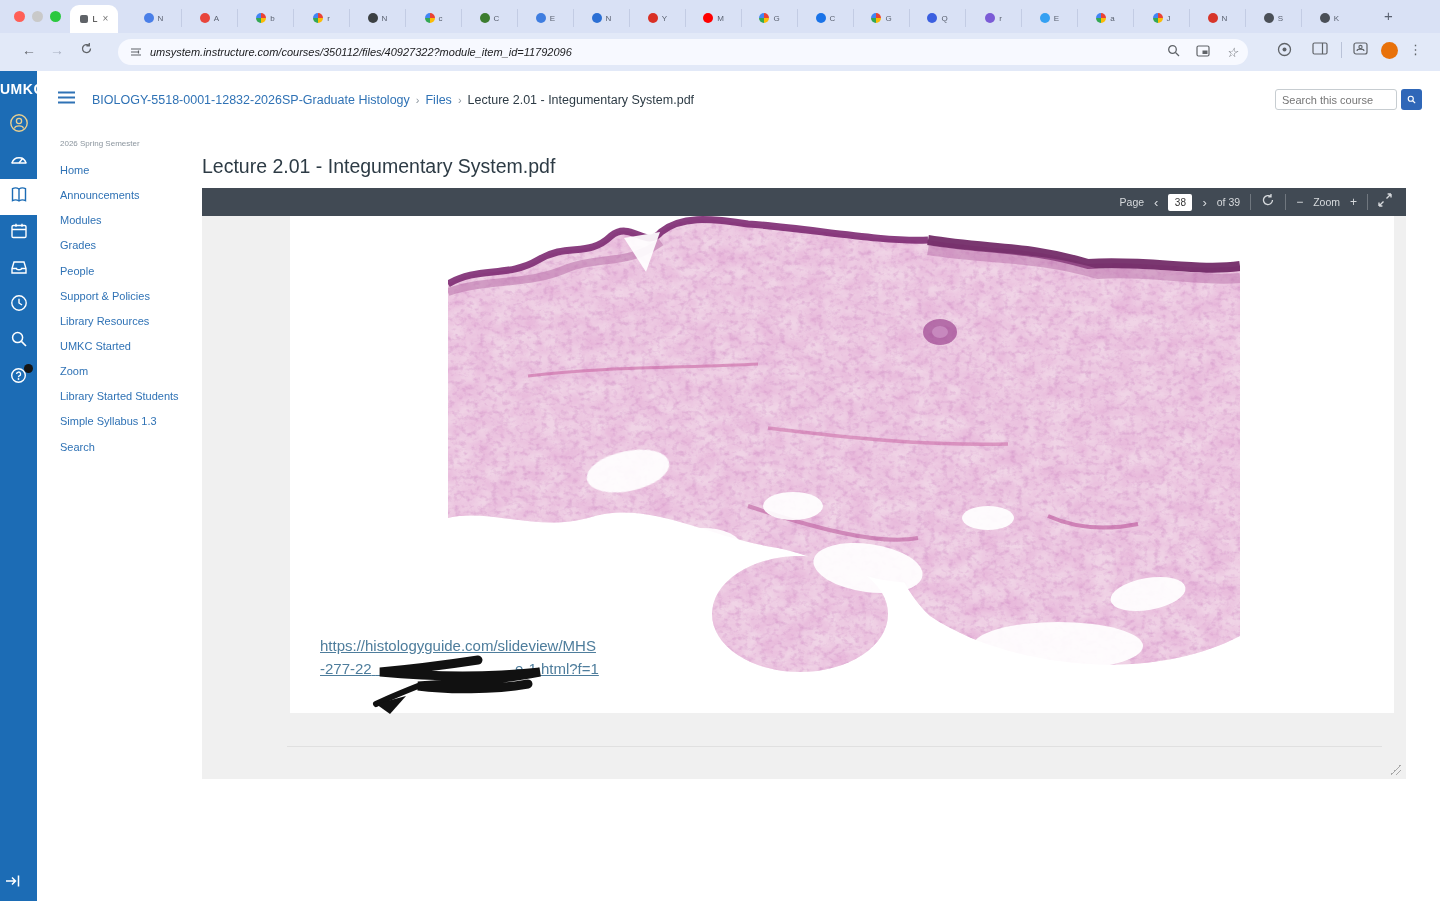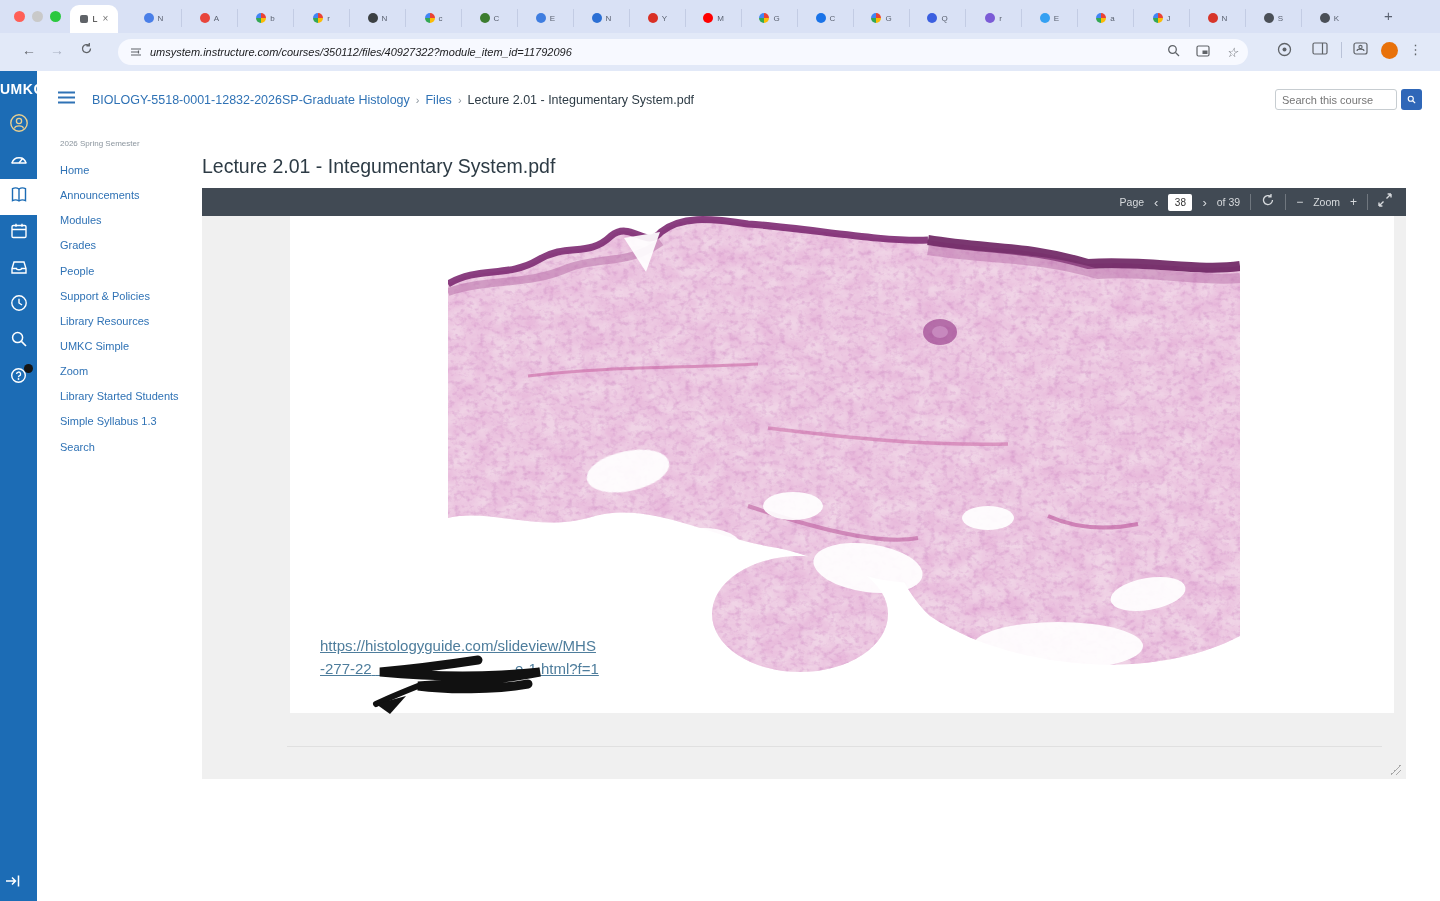--- a/index.html
+++ b/index.html
@@ -352,21 +352,21 @@
     <div class="course-nav">
       <div class="semester">2026 Spring Semester</div>
       <div id="cn-list">
           <div class="cn-item">Home</div>
           <div class="cn-item">Announcements</div>
           <div class="cn-item">Modules</div>
           <div class="cn-item">Grades</div>
           <div class="cn-item">People</div>
           <div class="cn-item">Support &amp; Policies</div>
           <div class="cn-item">Library Resources</div>
-          <div class="cn-item">UMKC Simple</div>
+          <div class="cn-item">UMKC Started</div>
           <div class="cn-item">Zoom</div>
           <div class="cn-item">Library Started Students</div>
           <div class="cn-item">Simple Syllabus 1.3</div>
           <div class="cn-item">Search</div>
         </div>
     </div>
 
     <div class="main">
       <h1 class="file-title">Lecture 2.01 - Integumentary System.pdf</h1>
 

